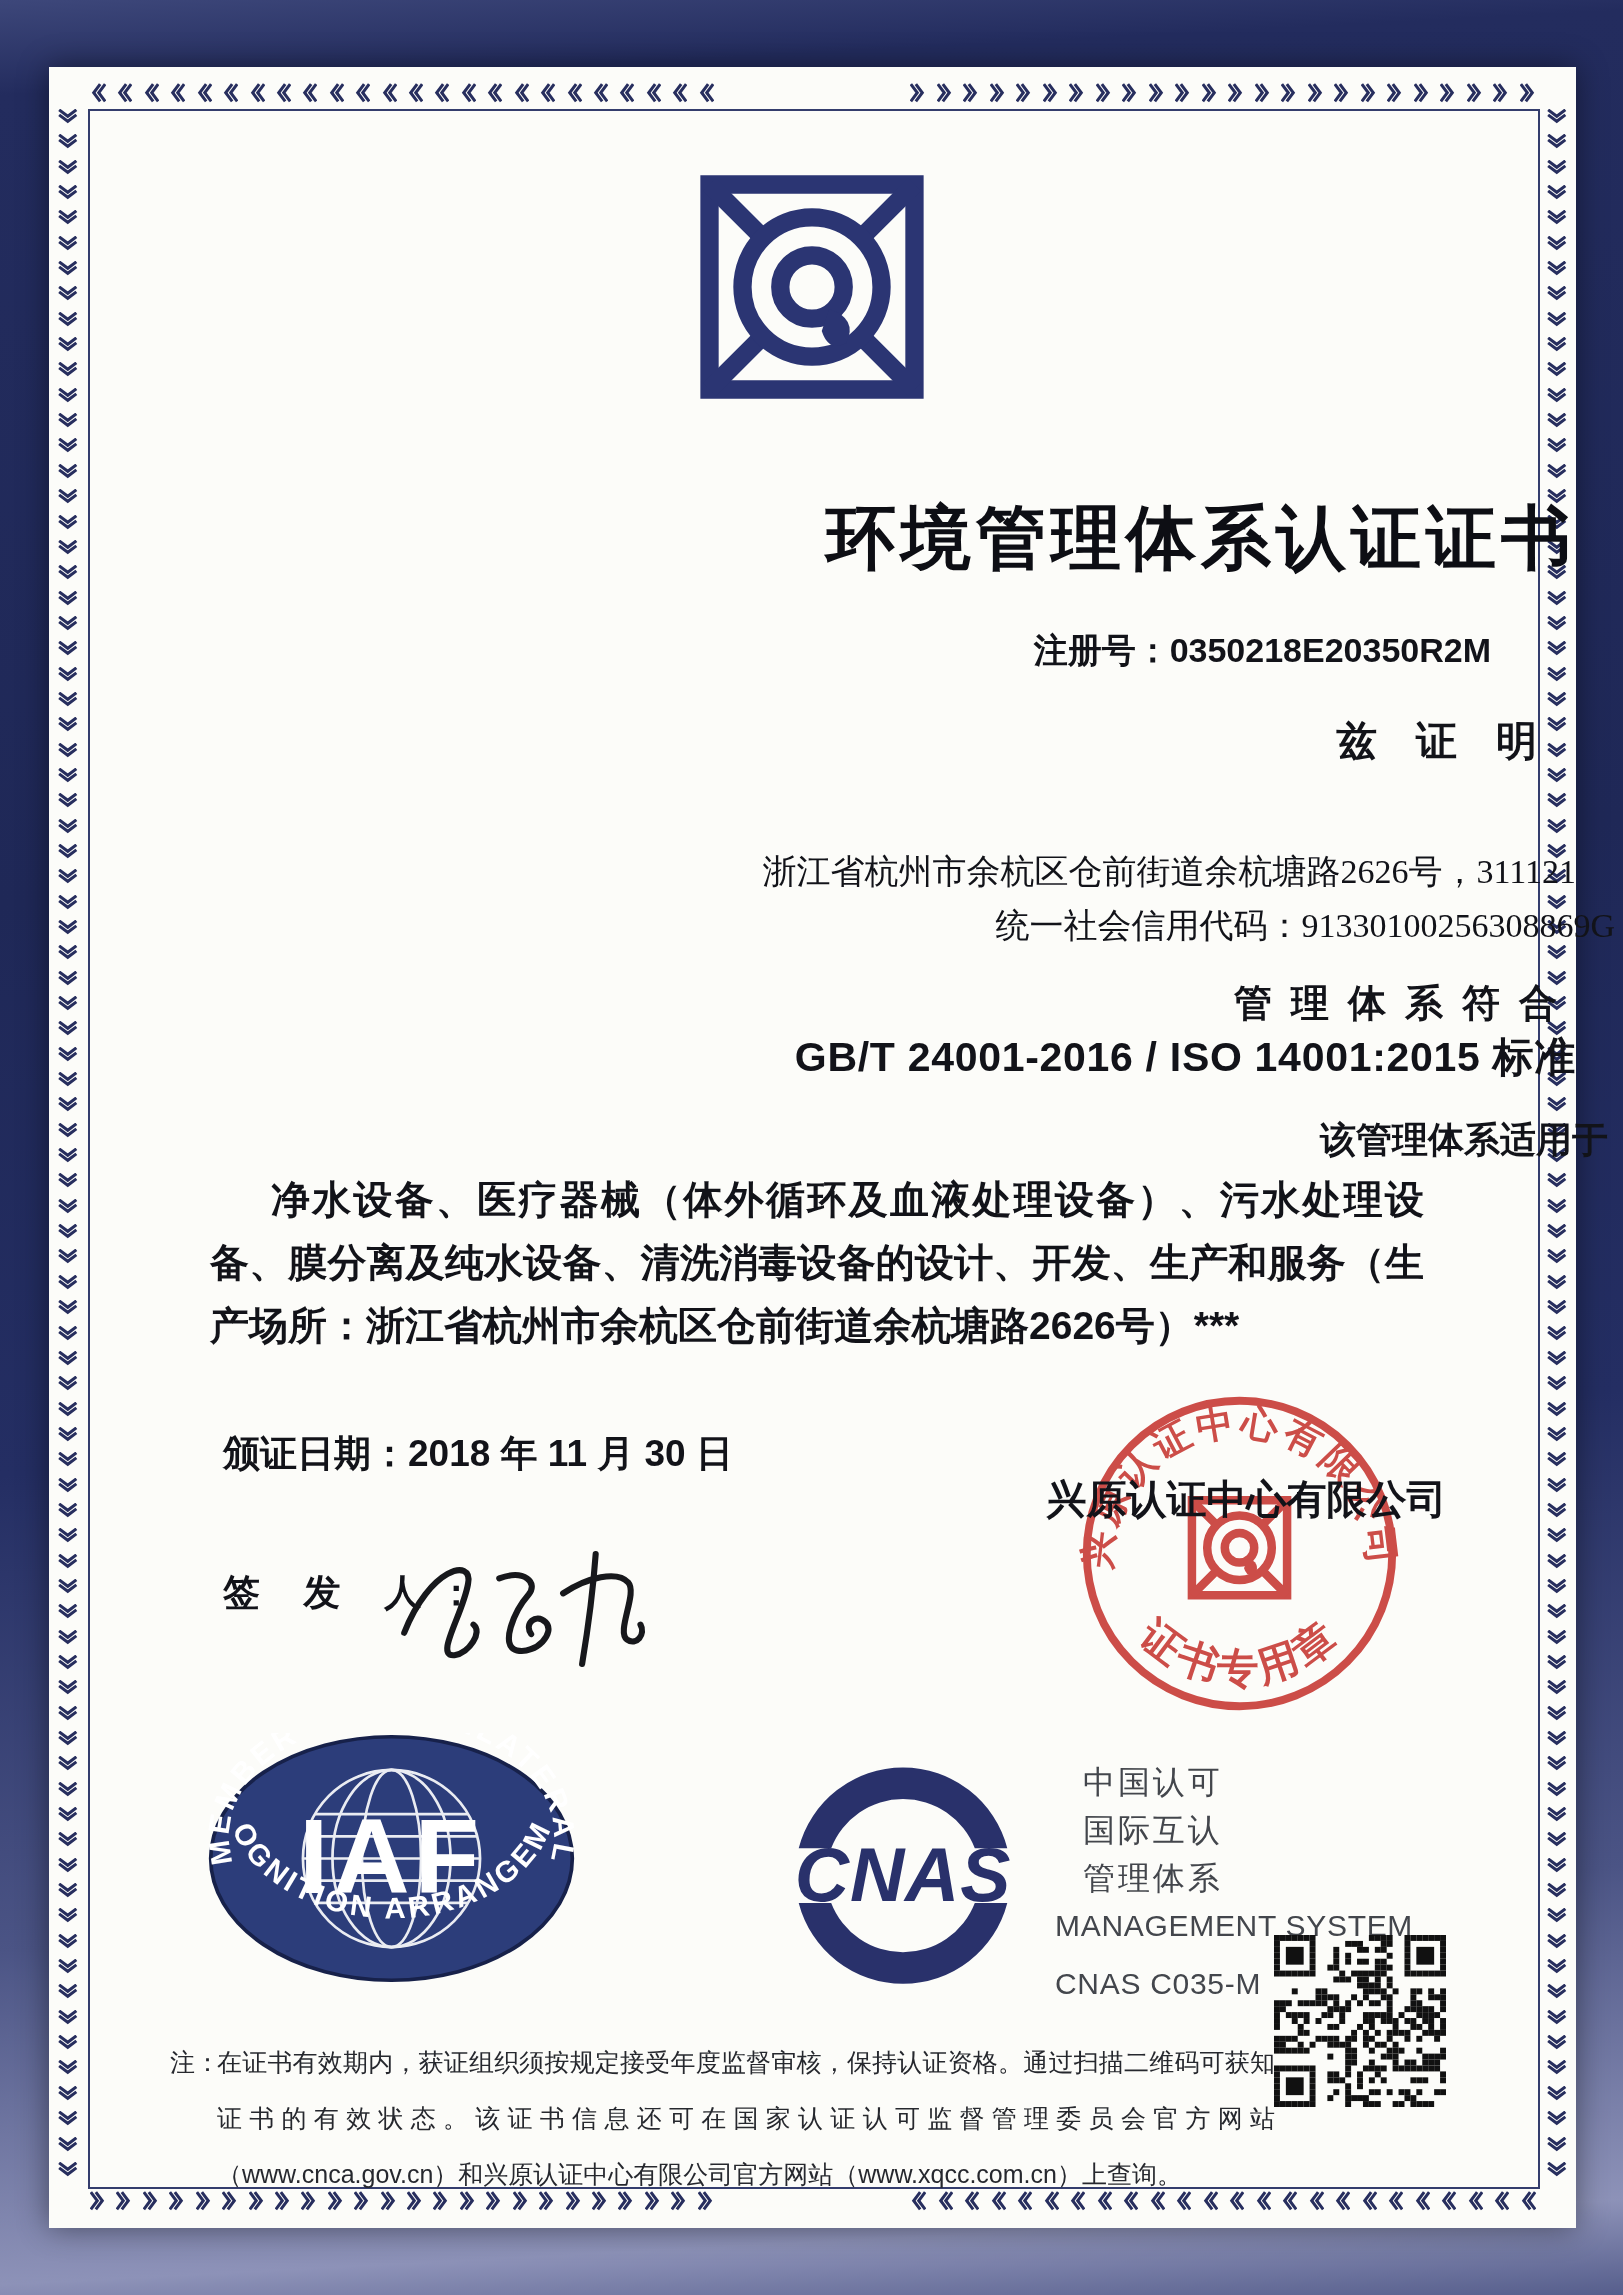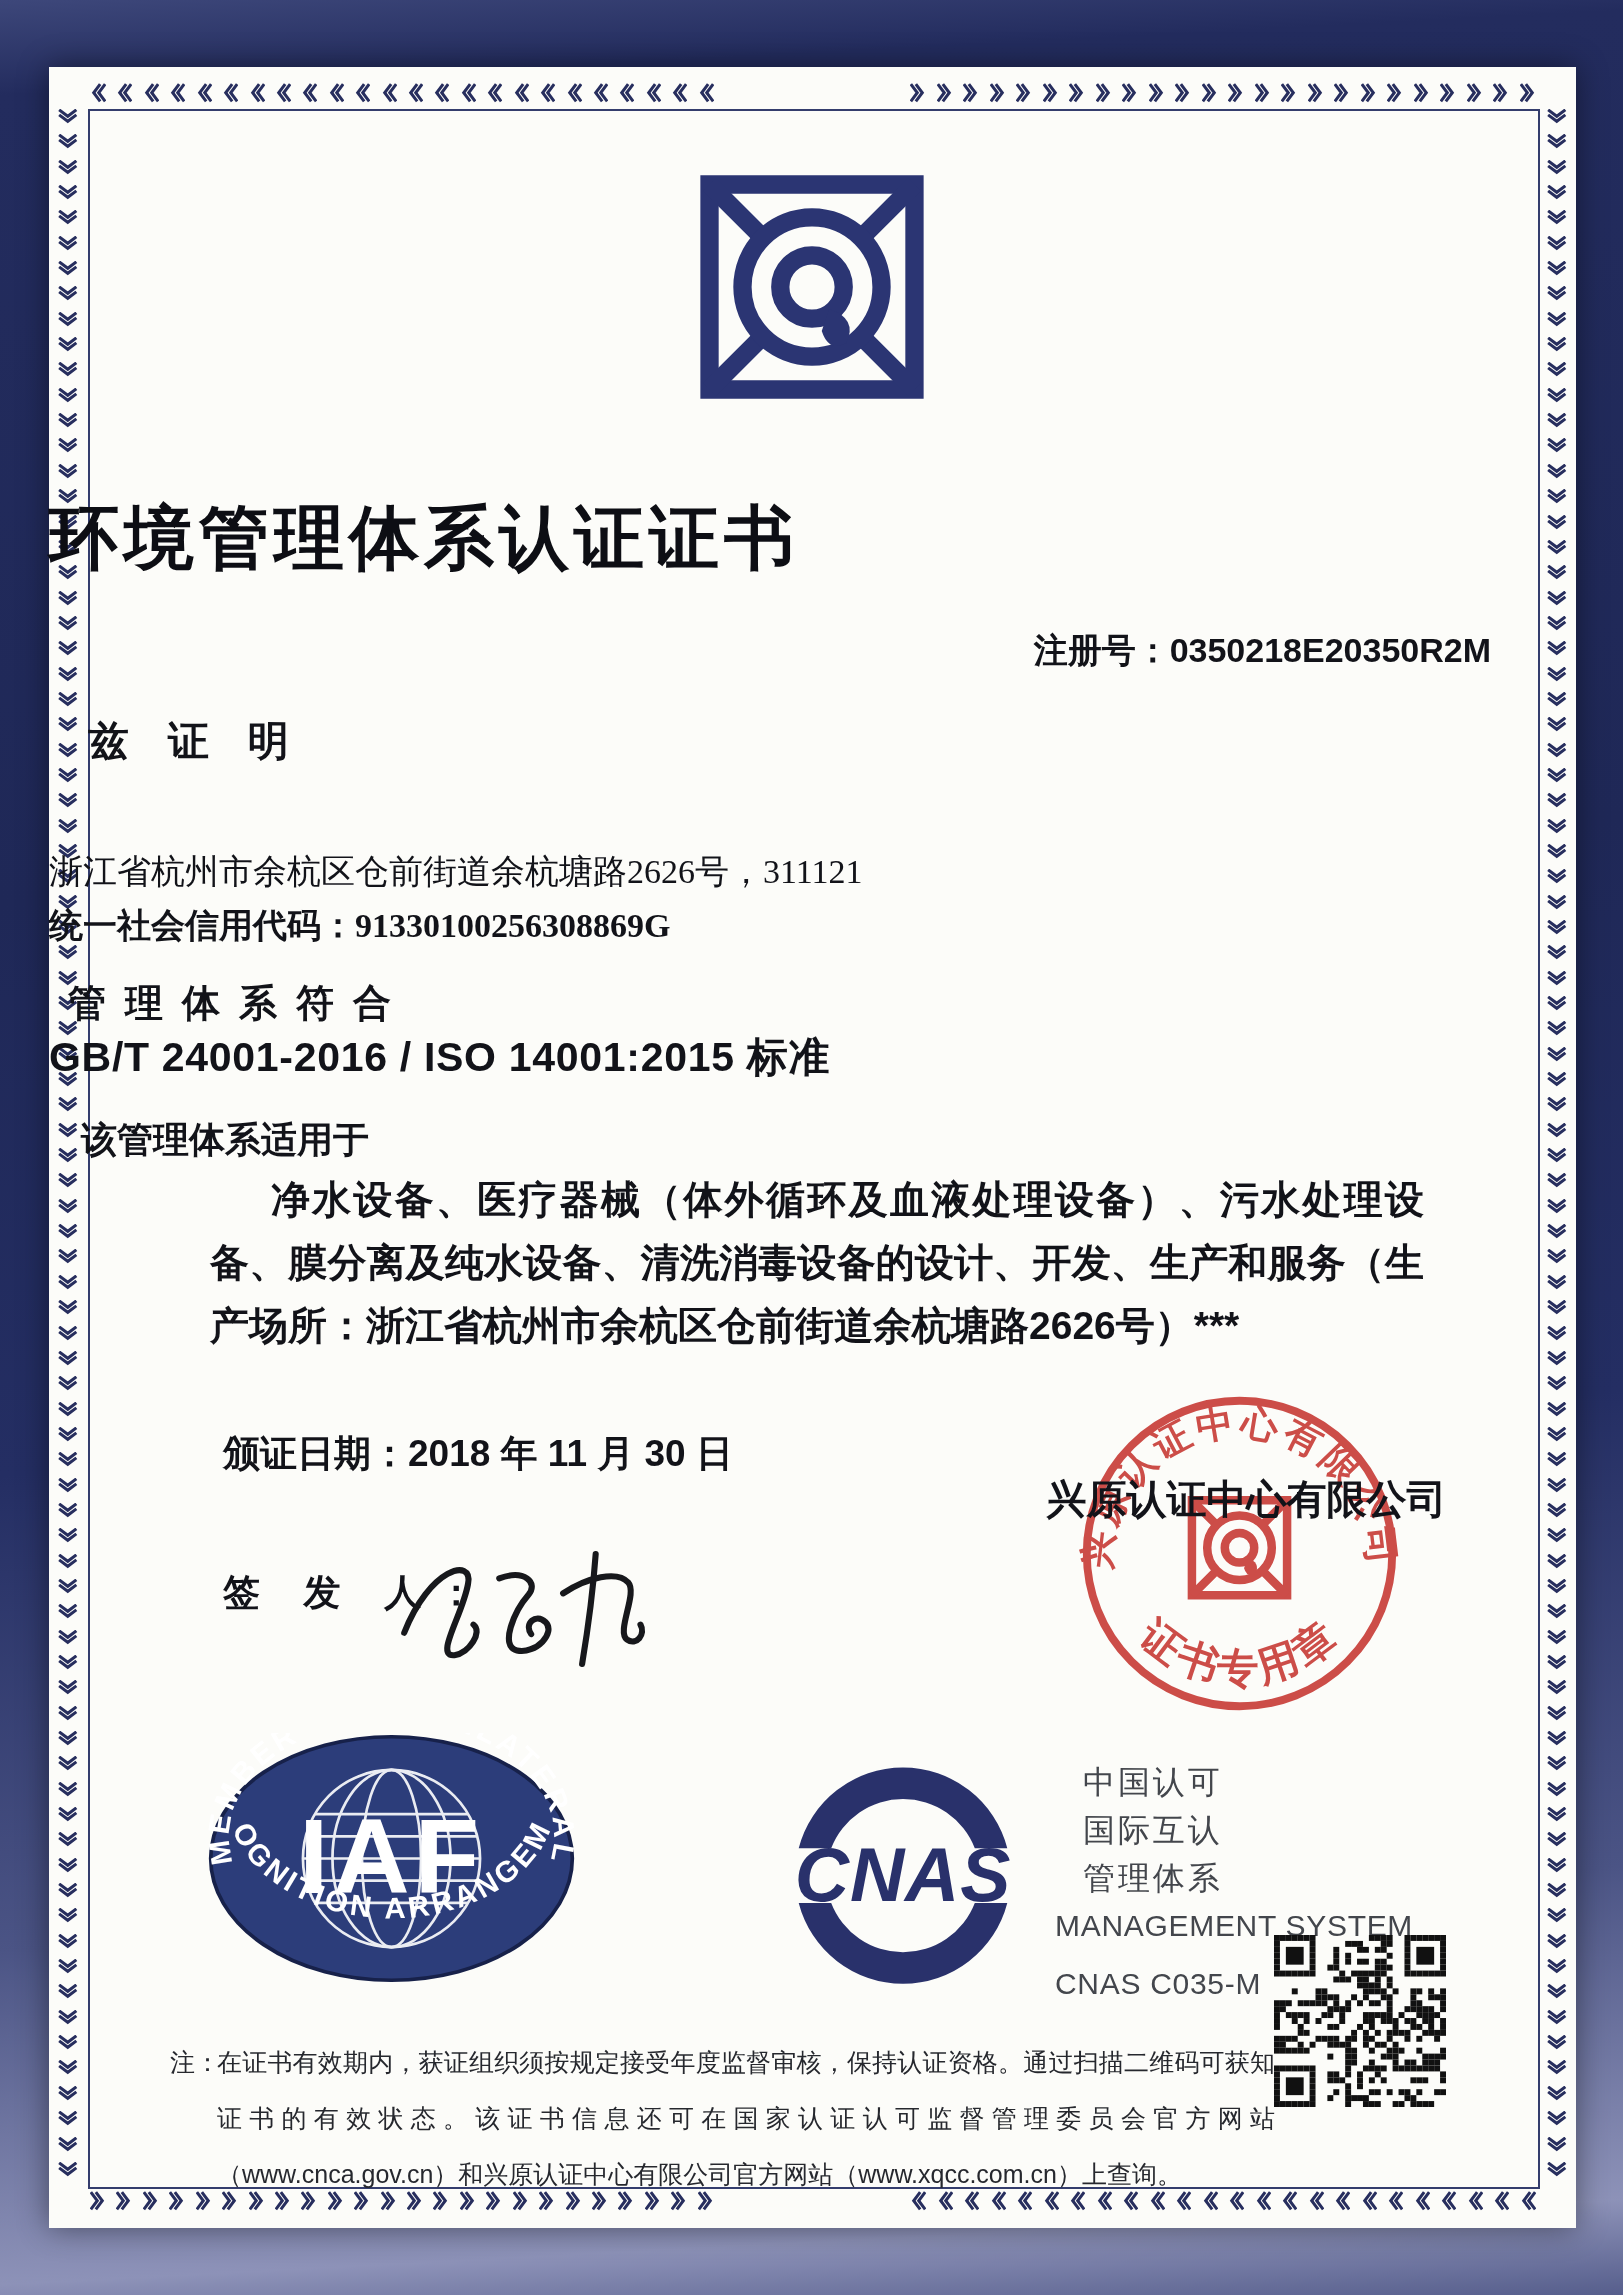--- a/index.html
+++ b/index.html
@@ -13,27 +13,27 @@
     background:#fcfcf9;box-shadow:0 0 29px rgba(0,0,0,.45);
   }
   .inner-rule{
     position:absolute;left:39px;top:42px;width:1448px;height:2076px;
     border:2.2px solid #343d6d;pointer-events:none;
   }
   .chev-h{position:absolute;height:23px;display:flex;flex-direction:row;justify-content:space-between;align-items:center;}
   .chev-v{position:absolute;width:24.4px;display:flex;flex-direction:column;justify-content:space-between;align-items:center;}
   .content{position:absolute;left:0;top:0;width:100%;height:100%;color:#121319;}
   .abs{position:absolute;}
-  .ctr{left:0;width:1527px;text-align:left;}
+  .ctr{left:0;width:1527px;text-align:right;}
   .title{font-size:70px;font-weight:900;letter-spacing:5px;color:#0d0e14;}
   .regline{font-size:34px;font-weight:700;white-space:nowrap;}
   .certify{font-size:41px;font-weight:600;letter-spacing:.95em;text-indent:.95em;}
   .company{font-size:59px;font-weight:900;letter-spacing:1.4px;}
   .addr{font-size:34px;font-weight:500;font-family:"Liberation Serif",serif;}
-  .credit{font-size:34px;font-weight:700;font-family:"Liberation Serif",serif;}
+  .credit{font-size:34px;font-weight:400;font-family:"Liberation Serif",serif;margin-left:39px;}
   .comply{font-size:38px;font-weight:800;letter-spacing:.5em;text-indent:.5em;}
   .standard{font-size:41px;font-weight:800;letter-spacing:0.7px;}
   .scopehead{font-size:36px;font-weight:600;padding-left:32px;}
   .scope{
     left:161px;width:1214px;font-size:39px;font-weight:800;line-height:63px;
     text-align:justify;text-indent:61px;
   }
   .dateline{left:174px;font-size:37px;font-weight:700;white-space:nowrap;}
   .supnote{font-size:21px;vertical-align:super;font-weight:700;}
   .signer{left:174px;font-size:37px;font-weight:700;letter-spacing:.45em;}

